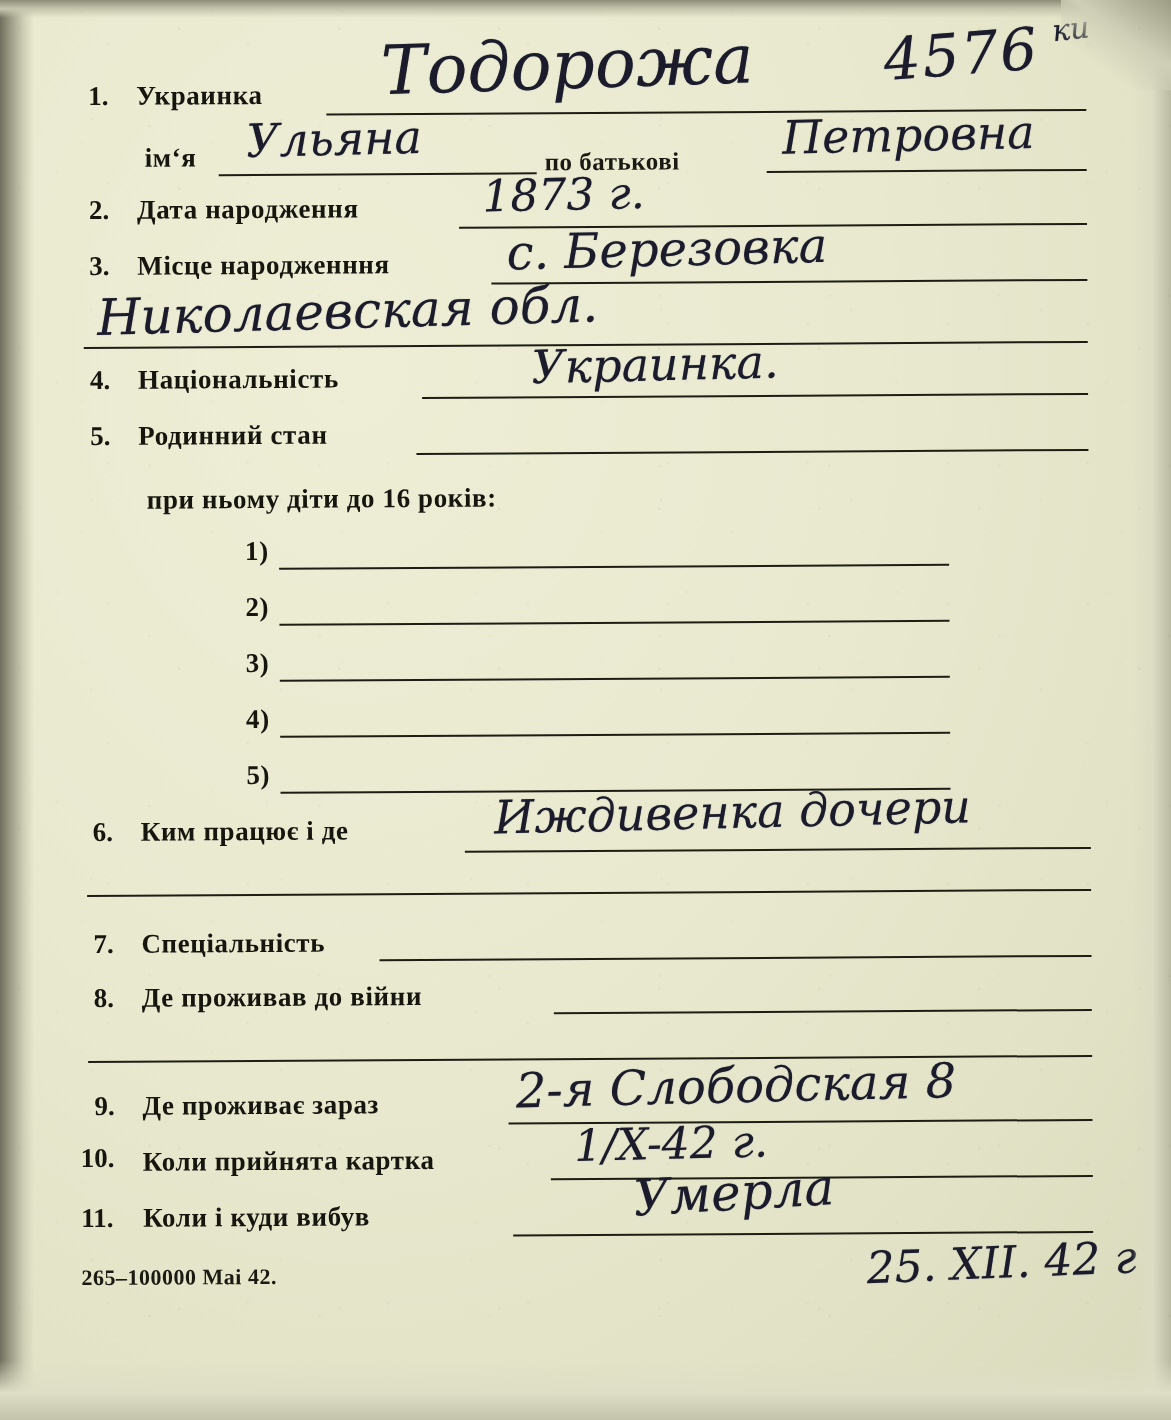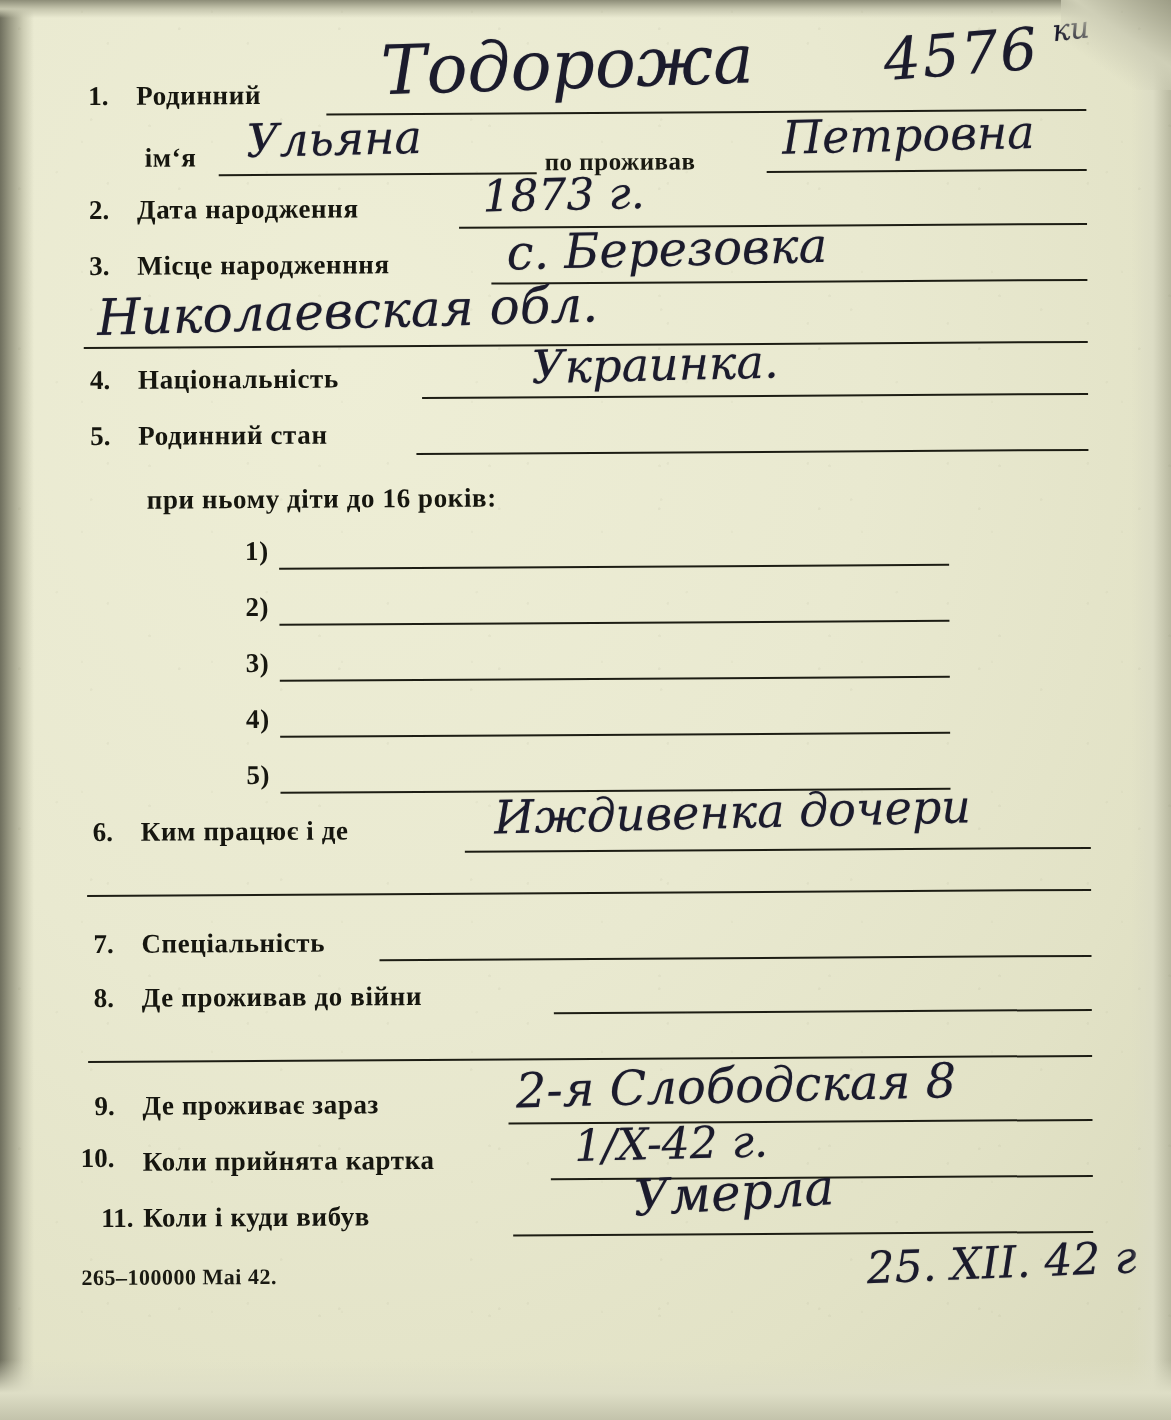--- a/index.html
+++ b/index.html
@@ -139,28 +139,28 @@
 <div id="page">
   <div id="paper"></div>
 
   <div id="content-rotate">
     <div class="form">
 
       <div class="hw ink" style="left:890px; top:28px; font-size:58px; letter-spacing:2px; transform:rotate(-4deg);">4576</div>
       <div class="hw ink" style="left:1058px; top:16px; font-size:30px; transform:rotate(-6deg);">ки</div>
 
       <div class="num" style="left:92px; top:78px;">1.</div>
-      <div class="lbl" style="left:140px; top:78px;">Родинний</div>
+      <div class="lbl" style="left:140px; top:78px;">Украинка</div>
       <div class="rule" style="left:330px; top:112px; width:760px;"></div>
       <div class="hw ink" style="left:386px; top:30px; font-size:68px; transform:rotate(-1.5deg);">Тодорожа</div>
 
       <div class="lbl" style="left:148px; top:140px;">ім‘я</div>
       <div class="rule" style="left:222px; top:172px; width:318px;"></div>
       <div class="hw ink" style="left:250px; top:112px; font-size:46px; transform:rotate(-1deg);">Ульяна</div>
-      <div class="small-print" style="left:548px; top:148px; font-size:25px;">по проживав</div>
+      <div class="small-print" style="left:548px; top:148px; font-size:25px;">по батькові</div>
       <div class="rule" style="left:770px; top:172px; width:320px;"></div>
       <div class="hw ink" style="left:786px; top:112px; font-size:46px; transform:rotate(-1deg);">Петровна</div>
 
       <div class="num" style="left:92px; top:192px;">2.</div>
       <div class="lbl" style="left:140px; top:192px;">Дата народження</div>
       <div class="rule" style="left:462px; top:226px; width:628px;"></div>
       <div class="hw ink" style="left:486px; top:170px; font-size:44px; transform:rotate(-1deg);">1873 г.</div>
 
       <div class="num" style="left:92px; top:248px;">3.</div>
       <div class="lbl" style="left:140px; top:248px;">Місце народженння</div>
@@ -222,21 +222,21 @@
       <div class="num" style="left:92px; top:1088px;">9.</div>
       <div class="lbl" style="left:140px; top:1088px;">Де проживає зараз</div>
       <div class="rule" style="left:506px; top:1122px; width:584px;"></div>
       <div class="hw ink" style="left:514px; top:1062px; font-size:48px; transform:rotate(-1deg);">2-я Слободская 8</div>
 
       <div class="num" style="left:78px; top:1140px;text-align:center;">10.</div>
       <div class="lbl" style="left:140px; top:1144px;">Коли прийнята картка</div>
       <div class="rule" style="left:548px; top:1178px; width:542px;"></div>
       <div class="hw ink" style="left:572px; top:1120px; font-size:44px; transform:rotate(-1deg);">1/X-42 г.</div>
 
-      <div class="num" style="left:78px; top:1200px;margin-left:20px;">11.</div>
+      <div class="num" style="left:78px; top:1200px;">11.</div>
       <div class="lbl" style="left:140px; top:1200px;">Коли і куди вибув</div>
       <div class="rule" style="left:510px; top:1234px; width:580px;"></div>
       <div class="hw ink" style="left:632px; top:1170px; font-size:50px; transform:rotate(-3deg);">Умерла</div>
 
       <div class="small-print" style="left:78px; top:1262px;">265–100000 Mai 42.</div>
       <div class="hw ink" style="left:864px; top:1244px; font-size:44px; transform:rotate(-2deg);">25. XII. 42 г</div>
 
     </div>
   </div>
 

